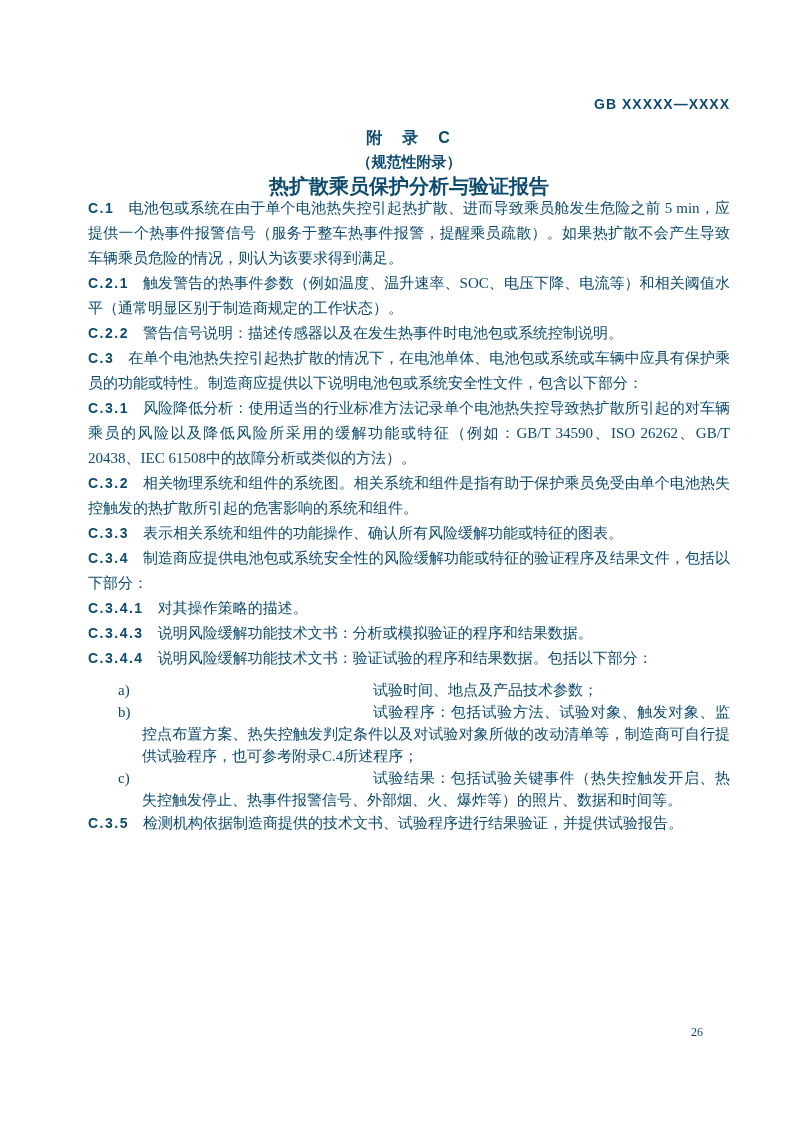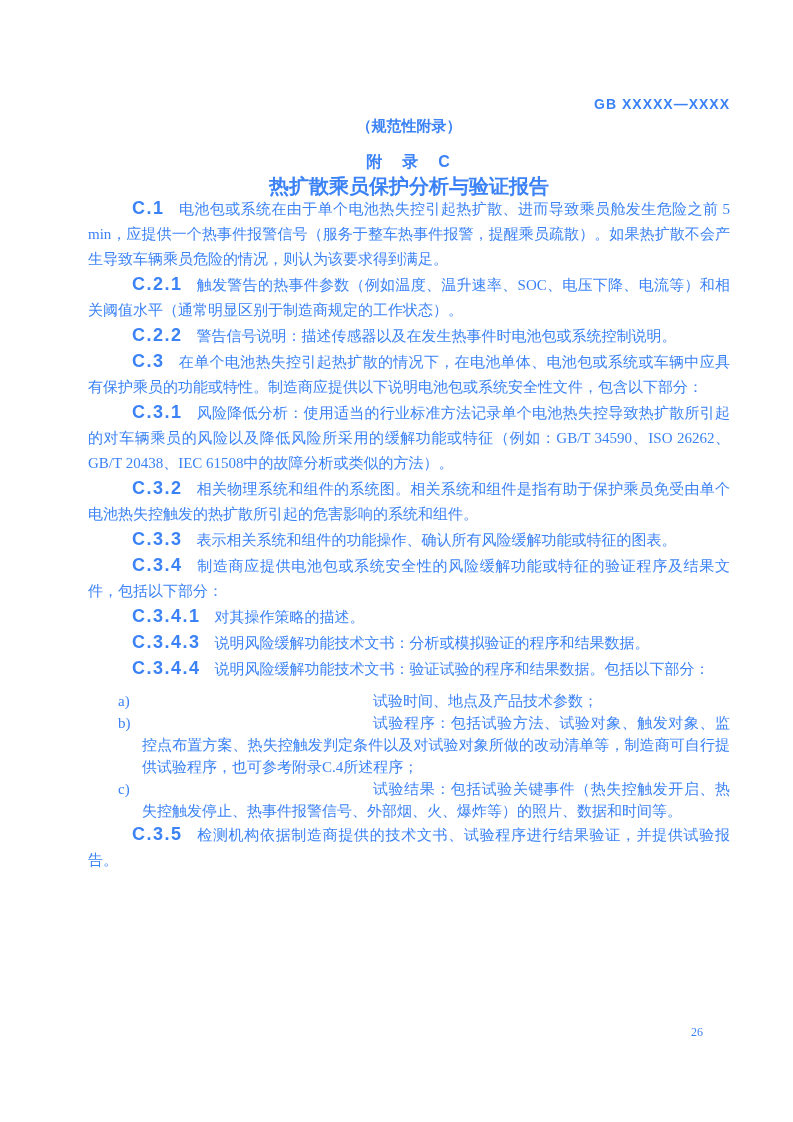--- a/index.html
+++ b/index.html
@@ -7,21 +7,21 @@
     padding: 0;
     background: #ffffff;
   }
   .page {
     position: relative;
     width: 793px;
     height: 1122px;
     box-sizing: border-box;
     padding: 96px 63px 0 88px;
     background: #ffffff;
-    color: #3b82f6;
+    color: #0c4a6e;
     font-family: "Liberation Serif", "DejaVu Serif", serif;
     overflow: hidden;
   }
   .doc-code {
     margin: 0;
     text-align: right;
     font-family: "Liberation Sans", "DejaVu Sans", sans-serif;
     font-weight: 700;
     font-size: 14px;
     line-height: 16px;
@@ -39,25 +39,24 @@
 
   p.clause {
     margin: 0;
     font-size: 15px;
     line-height: 25px;
     text-align: justify;
   }
   .cnum {
     font-family: "Liberation Sans", "DejaVu Sans", sans-serif;
     font-weight: 700;
-    font-size: 18px;
+    font-size: 14px;
     letter-spacing: 1.5px;
     margin-right: 14px;
     white-space: nowrap;
-    margin-left: 44px;
   }
   p.heading {
     font-family: "Liberation Sans", "DejaVu Sans", sans-serif;
     font-weight: 700;
     font-size: 15px;
   }
   
   .m11 { margin-top: 11px; }
   .m14 { margin-top: 14px; }
   .m15 { margin-top: 15px; }
@@ -94,22 +93,22 @@
     line-height: 16px;
   }
 </style>
 </head>
 <body>
 
 <div class="page">
 
   <p class="doc-code">GB XXXXX—XXXX</p>
 
+  <p class="title-line t1">附　录　C</p>
   <p class="title-line t2">（规范性附录）</p>
-  <p class="title-line t1">附　录　C</p>
   <p class="title-line t3">热扩散乘员保护分析与验证报告</p>
 
   <p class="clause m11"><span class="cnum">C.1</span><span>电池包或系统在由于单个电池热失控引起热扩散、进而导致乘员舱发生危险之前 5 min，应提供一个热事件报警信号（服务于整车热事件报警，提醒乘员疏散）。如果热扩散不会产生导致车辆乘员危险的情况，则认为该要求得到满足。</span></p>
 
 
   <p class="clause m15"><span class="cnum">C.2.1</span><span>触发警告的热事件参数（例如温度、温升速率、SOC、电压下降、电流等）和相关阈值水平（通常明显区别于制造商规定的工作状态）。</span></p>
 
   <p class="clause m6"><span class="cnum">C.2.2</span><span>警告信号说明：描述传感器以及在发生热事件时电池包或系统控制说明。</span></p>
 
   <p class="clause m12"><span class="cnum">C.3</span><span>在单个电池热失控引起热扩散的情况下，在电池单体、电池包或系统或车辆中应具有保护乘员的功能或特性。制造商应提供以下说明电池包或系统安全性文件，包含以下部分：</span></p>

